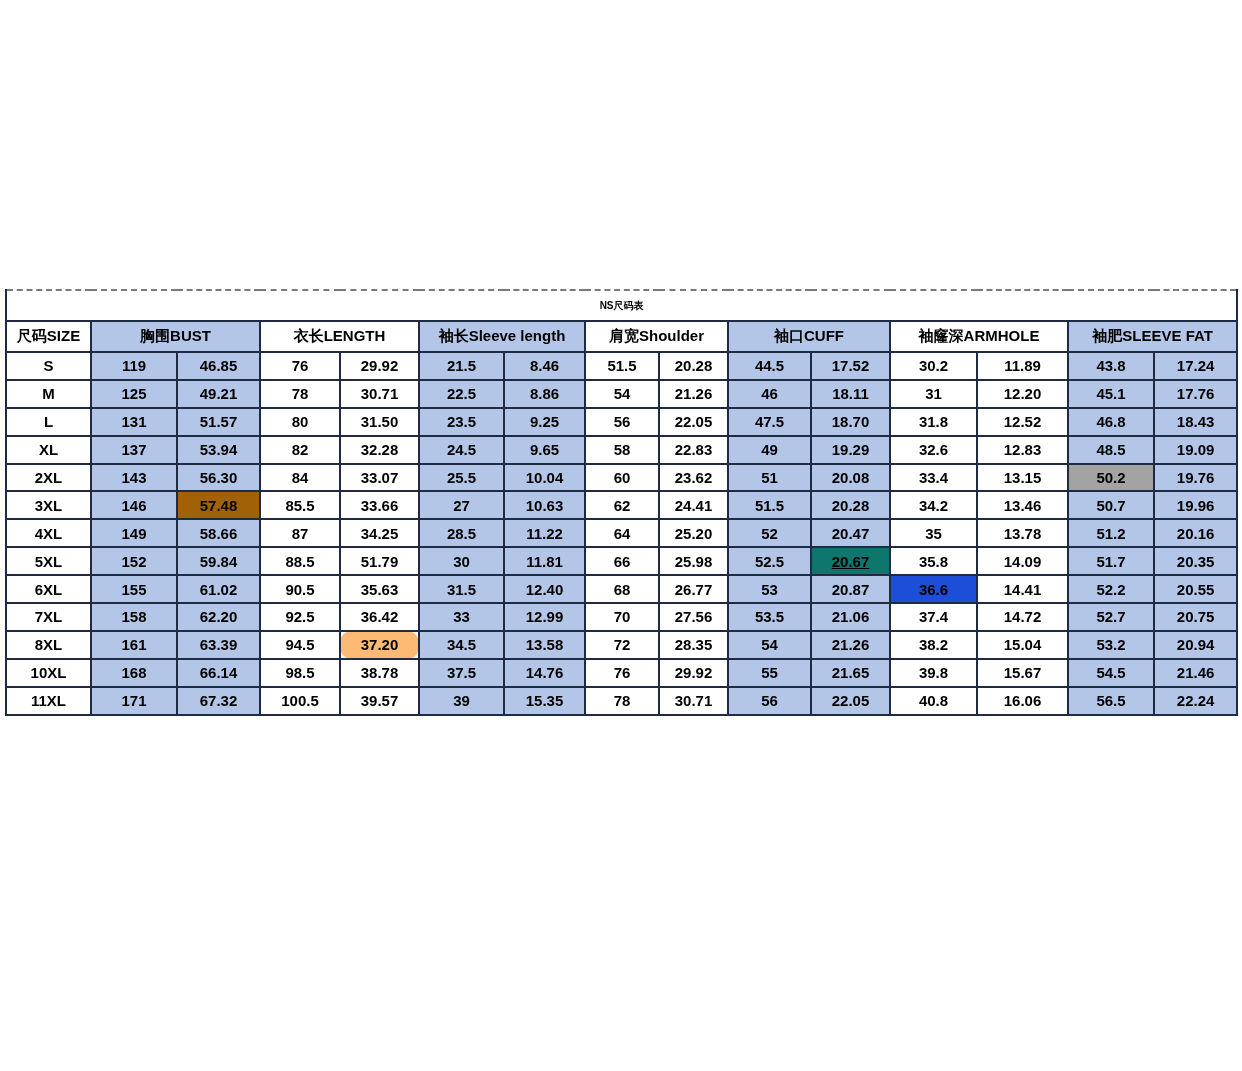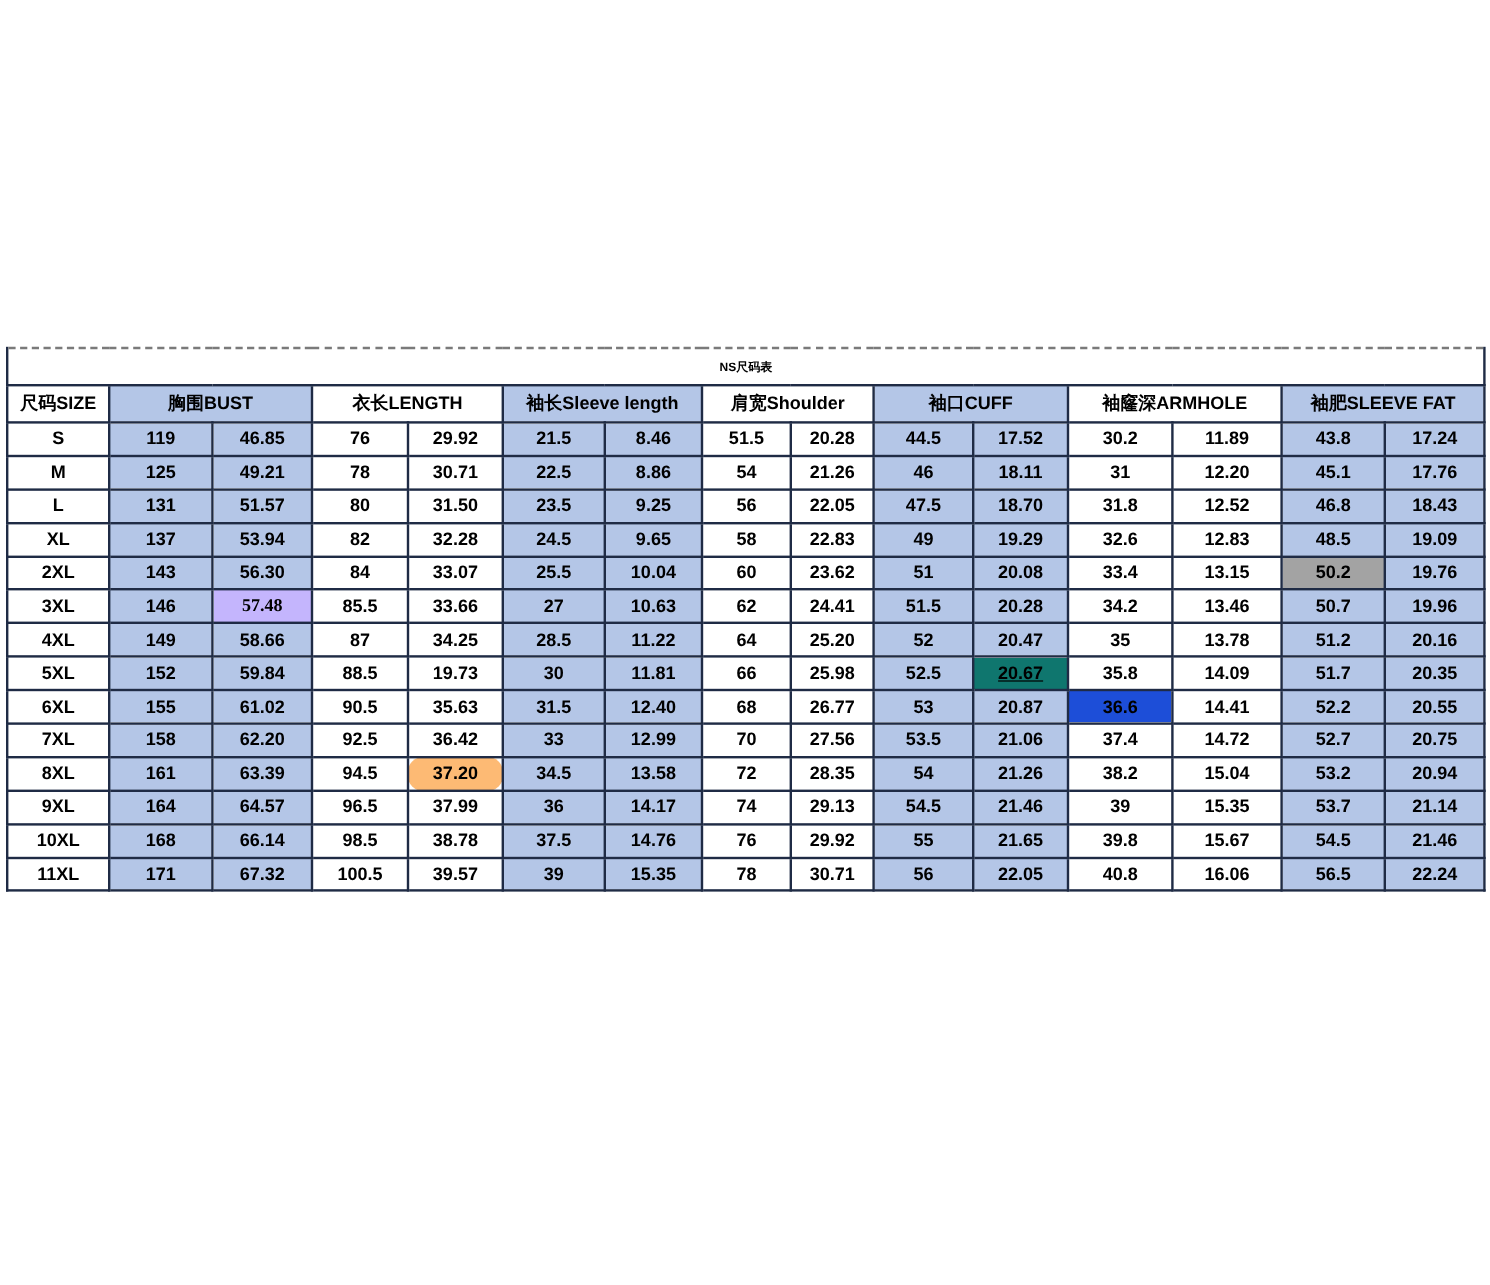--- a/index.html
+++ b/index.html
@@ -163,21 +163,21 @@
           <td style="background: rgb(180, 198, 231);">51</td>
           <td style="background: rgb(180, 198, 231);">20.08</td>
           <td style="background: rgb(255, 255, 255);">33.4</td>
           <td style="background: rgb(255, 255, 255);">13.15</td>
           <td style="background: #a3a3a3;">50.2</td>
           <td style="background: rgb(180, 198, 231);">19.76</td>
         </tr>
         <tr class="data-row">
           <td style="background: rgb(255, 255, 255);">3XL</td>
           <td style="background: rgb(180, 198, 231);">146</td>
-          <td style="background: #c4b5fd; font-family: Liberation Serif, serif;">57.48</td>
+          <td style="background: #a16207;">57.48</td>
           <td style="background: rgb(255, 255, 255);">85.5</td>
           <td style="background: rgb(255, 255, 255);">33.66</td>
           <td style="background: rgb(180, 198, 231);">27</td>
           <td style="background: rgb(180, 198, 231);">10.63</td>
           <td style="background: rgb(255, 255, 255);">62</td>
           <td style="background: rgb(255, 255, 255);">24.41</td>
           <td style="background: rgb(180, 198, 231);">51.5</td>
           <td style="background: rgb(180, 198, 231);">20.28</td>
           <td style="background: rgb(255, 255, 255);">34.2</td>
           <td style="background: rgb(255, 255, 255);">13.46</td>
@@ -199,21 +199,21 @@
           <td style="background: rgb(255, 255, 255);">35</td>
           <td style="background: rgb(255, 255, 255);">13.78</td>
           <td style="background: rgb(180, 198, 231);">51.2</td>
           <td style="background: rgb(180, 198, 231);">20.16</td>
         </tr>
         <tr class="data-row">
           <td style="background: rgb(255, 255, 255);">5XL</td>
           <td style="background: rgb(180, 198, 231);">152</td>
           <td style="background: rgb(180, 198, 231);">59.84</td>
           <td style="background: rgb(255, 255, 255);">88.5</td>
-          <td style="background: rgb(255, 255, 255);">19.73</td>
+          <td style="background: rgb(255, 255, 255);">51.79</td>
           <td style="background: rgb(180, 198, 231);">30</td>
           <td style="background: rgb(180, 198, 231);">11.81</td>
           <td style="background: rgb(255, 255, 255);">66</td>
           <td style="background: rgb(255, 255, 255);">25.98</td>
           <td style="background: rgb(180, 198, 231);">52.5</td>
           <td style="background: #0f766e; text-decoration: underline;">20.67</td>
           <td style="background: rgb(255, 255, 255);">35.8</td>
           <td style="background: rgb(255, 255, 255);">14.09</td>
           <td style="background: rgb(180, 198, 231);">51.7</td>
           <td style="background: rgb(180, 198, 231);">20.35</td>
@@ -263,37 +263,20 @@
           <td style="background: rgb(255, 255, 255);">72</td>
           <td style="background: rgb(255, 255, 255);">28.35</td>
           <td style="background: rgb(180, 198, 231);">54</td>
           <td style="background: rgb(180, 198, 231);">21.26</td>
           <td style="background: rgb(255, 255, 255);">38.2</td>
           <td style="background: rgb(255, 255, 255);">15.04</td>
           <td style="background: rgb(180, 198, 231);">53.2</td>
           <td style="background: rgb(180, 198, 231);">20.94</td>
         </tr>
         <tr class="data-row">
-          <td style="background: rgb(255, 255, 255);">9XL</td>
-          <td style="background: rgb(180, 198, 231);">164</td>
-          <td style="background: rgb(180, 198, 231);">64.57</td>
-          <td style="background: rgb(255, 255, 255);">96.5</td>
-          <td style="background: rgb(255, 255, 255);">37.99</td>
-          <td style="background: rgb(180, 198, 231);">36</td>
-          <td style="background: rgb(180, 198, 231);">14.17</td>
-          <td style="background: rgb(255, 255, 255);">74</td>
-          <td style="background: rgb(255, 255, 255);">29.13</td>
-          <td style="background: rgb(180, 198, 231);">54.5</td>
-          <td style="background: rgb(180, 198, 231);">21.46</td>
-          <td style="background: rgb(255, 255, 255);">39</td>
-          <td style="background: rgb(255, 255, 255);">15.35</td>
-          <td style="background: rgb(180, 198, 231);">53.7</td>
-          <td style="background: rgb(180, 198, 231);">21.14</td>
-        </tr>
-        <tr class="data-row">
           <td style="background: rgb(255, 255, 255);">10XL</td>
           <td style="background: rgb(180, 198, 231); text-align: center;">168</td>
           <td style="background: rgb(180, 198, 231);">66.14</td>
           <td style="background: rgb(255, 255, 255);">98.5</td>
           <td style="background: rgb(255, 255, 255);">38.78</td>
           <td style="background: rgb(180, 198, 231);">37.5</td>
           <td style="background: rgb(180, 198, 231);">14.76</td>
           <td style="background: rgb(255, 255, 255);">76</td>
           <td style="background: rgb(255, 255, 255);">29.92</td>
           <td style="background: rgb(180, 198, 231);">55</td>

